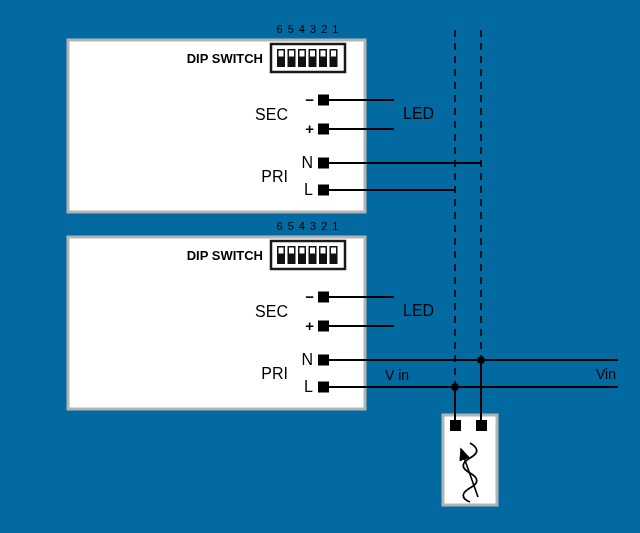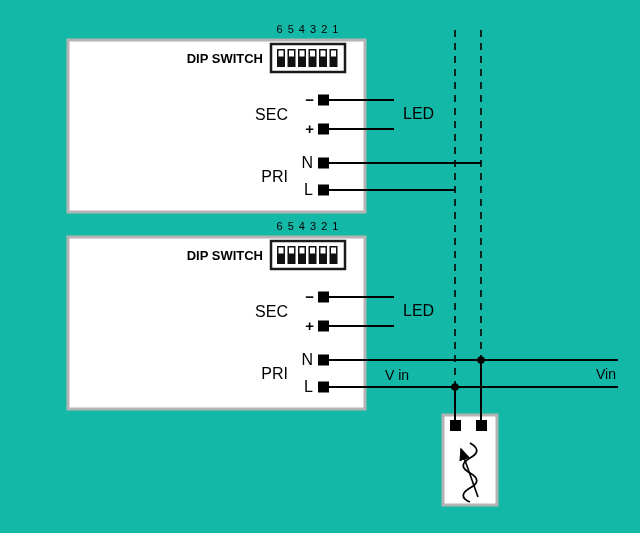--- a/index.html
+++ b/index.html
@@ -1,20 +1,20 @@
 <!DOCTYPE html>
 <html><head>
 <meta charset="utf-8">
 <style>
   html, body { margin: 0; padding: 0; background: #ffffff; }
   .stage {
     position: relative;
     width: 640px;
     height: 533px;
-    background: #14b8a6;
+    background: #0369a1;
     font-family: "Liberation Sans", sans-serif;
   }
   svg { display: block; }
   text { fill: #000000; font-family: "Liberation Sans", sans-serif; }
   .lbl   { font-size: 16px; }
   .lbl-sm{ font-size: 13px; font-weight: bold; }
   .nums  { font-size: 11px; letter-spacing: 1px; }
   .sign  { font-size: 15px; font-weight: bold; }
   .vin   { font-size: 14px; }
 </style>

